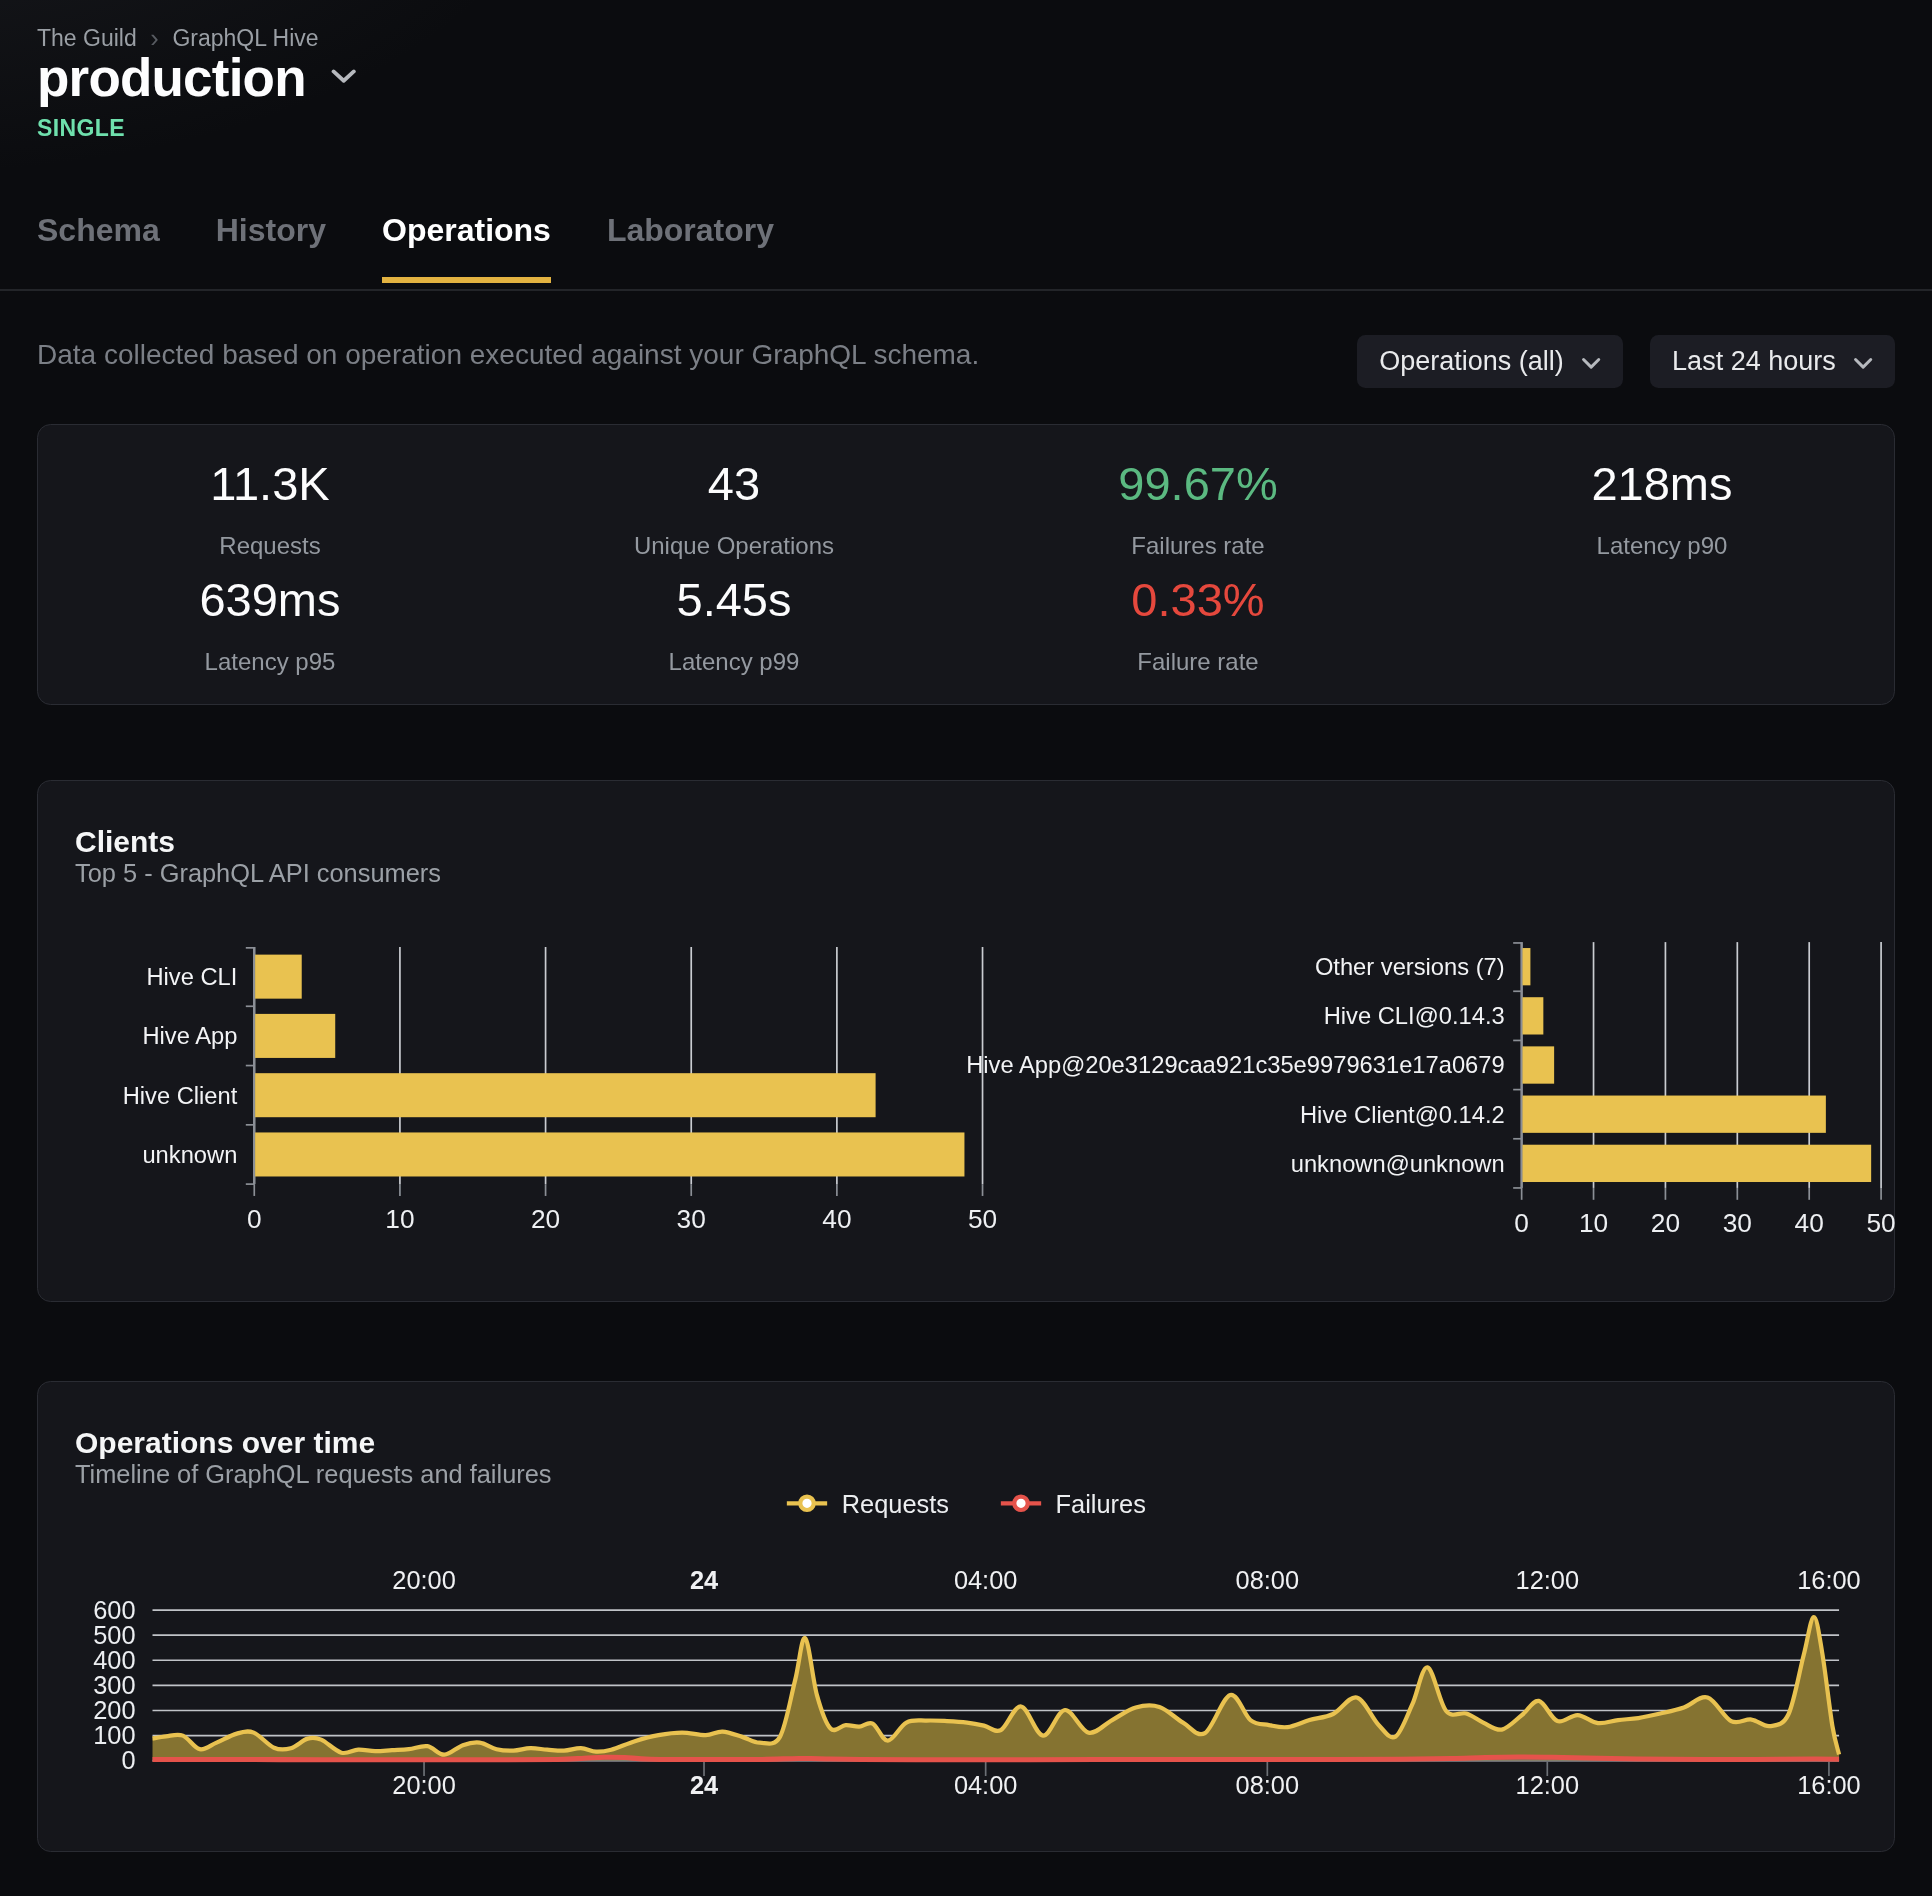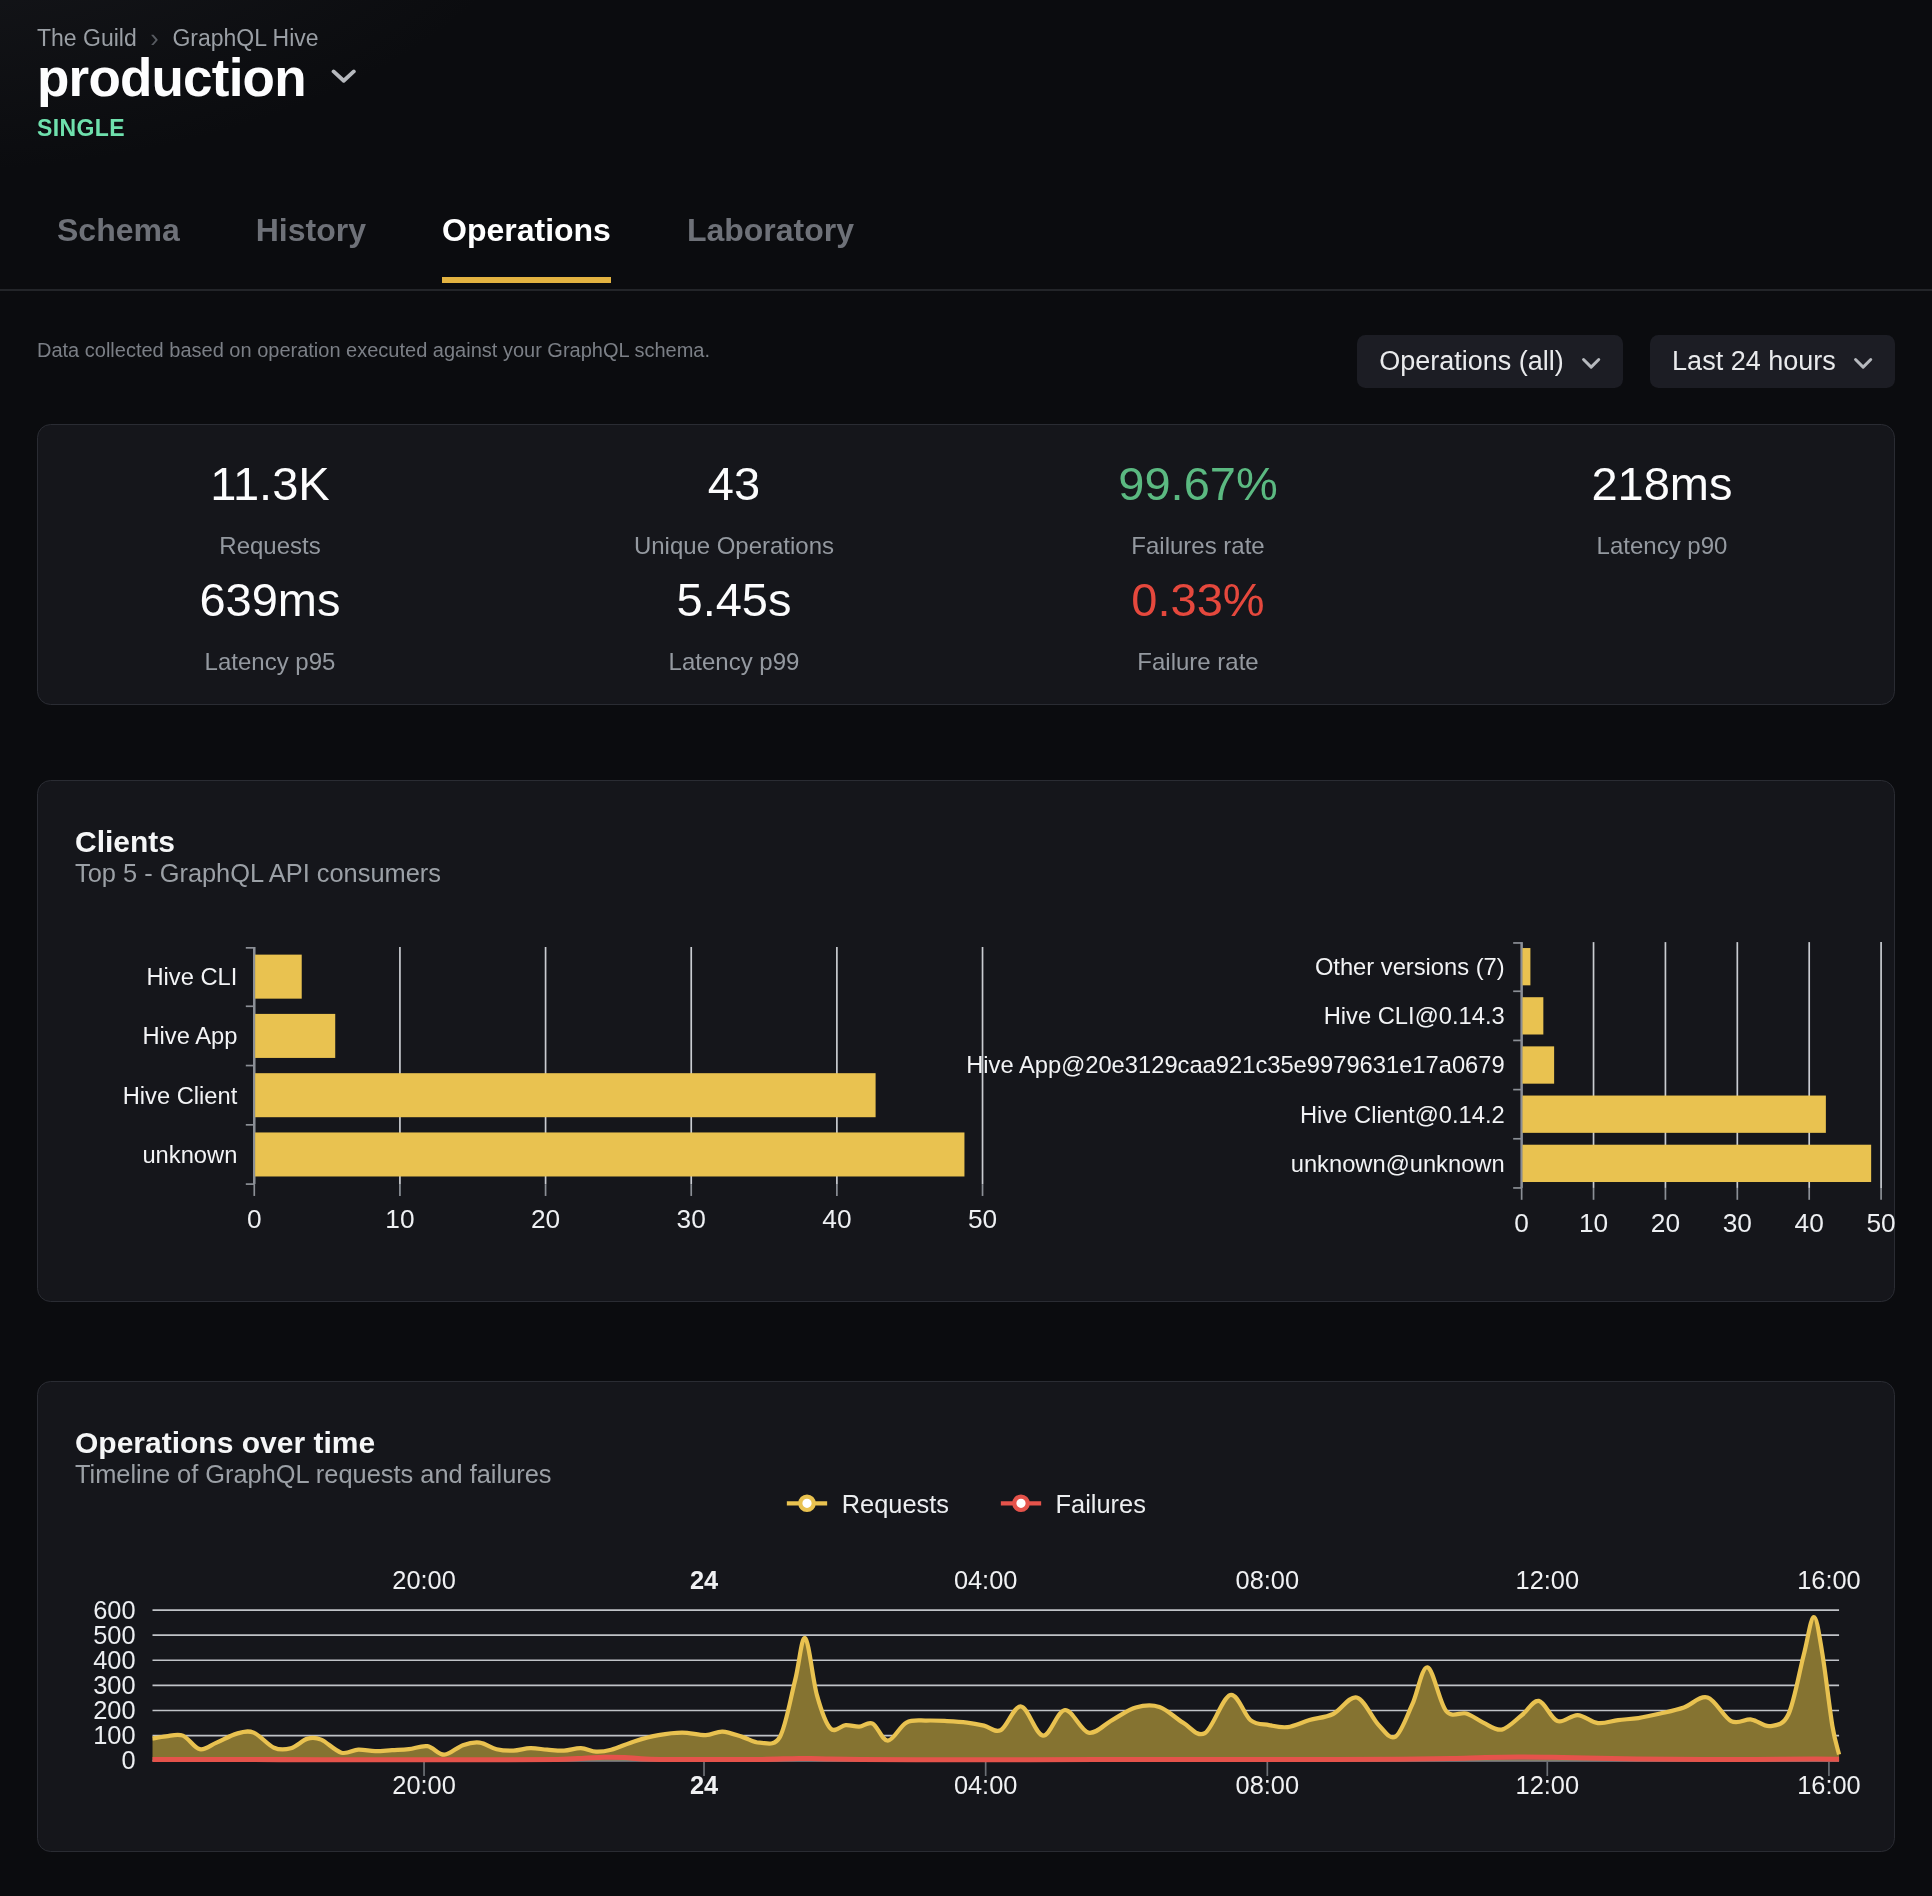--- a/index.html
+++ b/index.html
@@ -9,25 +9,25 @@
     pointer-events:none;}
   .abs{position:absolute;}
   
   .breadcrumb{left:37px;top:25.4px;font-size:23px;color:#9a9fa5;display:flex;gap:13.6px;align-items:center;}
   .crumb-sep{color:#585c62;font-size:25.4px;line-height:23px;}
   .title-row{left:37px;top:47px;display:flex;align-items:center;gap:25.4px;}
   .title{font-size:53px;font-weight:800;letter-spacing:-0.8px;color:#fdfdfe;}
   .badge{left:37px;top:115px;font-size:23px;font-weight:700;color:#6fe0ad;letter-spacing:0.4px;}
   
   .tabbar{left:37px;top:212px;display:flex;gap:56px;}
-  .tab{font-size:32px;font-weight:700;color:#6e7178;padding-bottom:28px;cursor:pointer;margin-left:20px;}
+  .tab{font-size:32px;font-weight:700;color:#6e7178;padding-bottom:28px;cursor:pointer;}
   .tab.active{color:#ffffff;border-bottom:6.8px solid #e3b341;}
   .tab-divider{left:0;top:289px;width:1932px;height:1.7px;background:#232529;}
   
-  .description{left:37px;top:339px;font-size:20px;color:#7b7f86;}
+  .description{left:37px;top:339px;font-size:28px;color:#7b7f86;}
   .filters{right:37px;top:335px;display:flex;gap:27px;}
   .dropdown{height:53px;background:#1c1d24;border-radius:8.5px;display:flex;align-items:center;
     gap:17px;padding:0 22px;font-size:27px;color:#e9eaec;cursor:pointer;}
   
   .card{position:absolute;left:37px;width:1858px;background:#15161b;border:1.7px solid #2a2c33;
     border-radius:13.6px;box-sizing:border-box;}
   .card-title{position:absolute;left:37px;top:44px;font-size:30px;font-weight:700;color:#f5f6f7;}
   .card-subtitle{position:absolute;left:37px;top:78px;font-size:25.4px;color:#9ba0a6;}
   
   #stats-card{top:424px;height:281px;}

